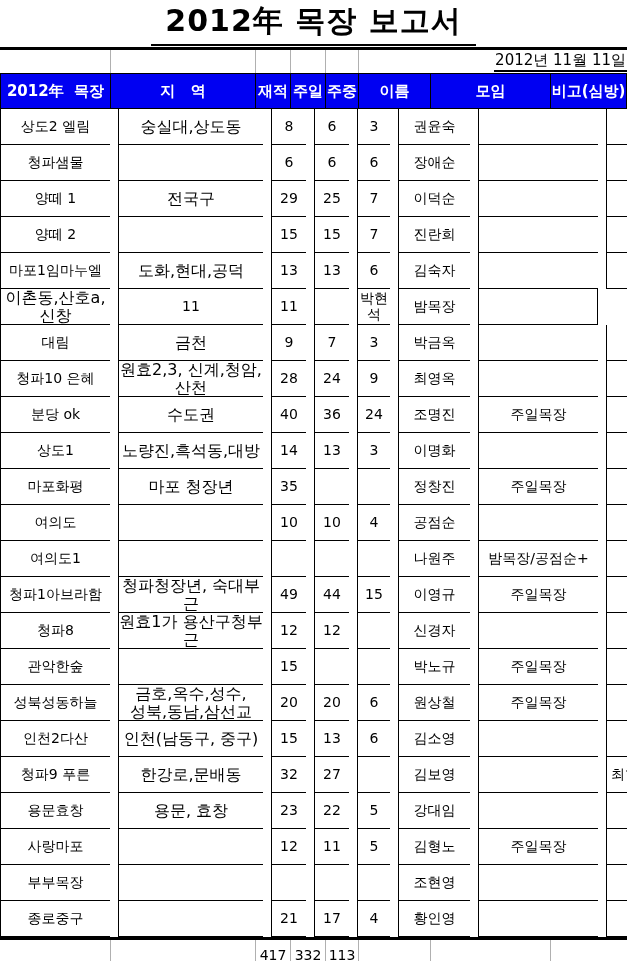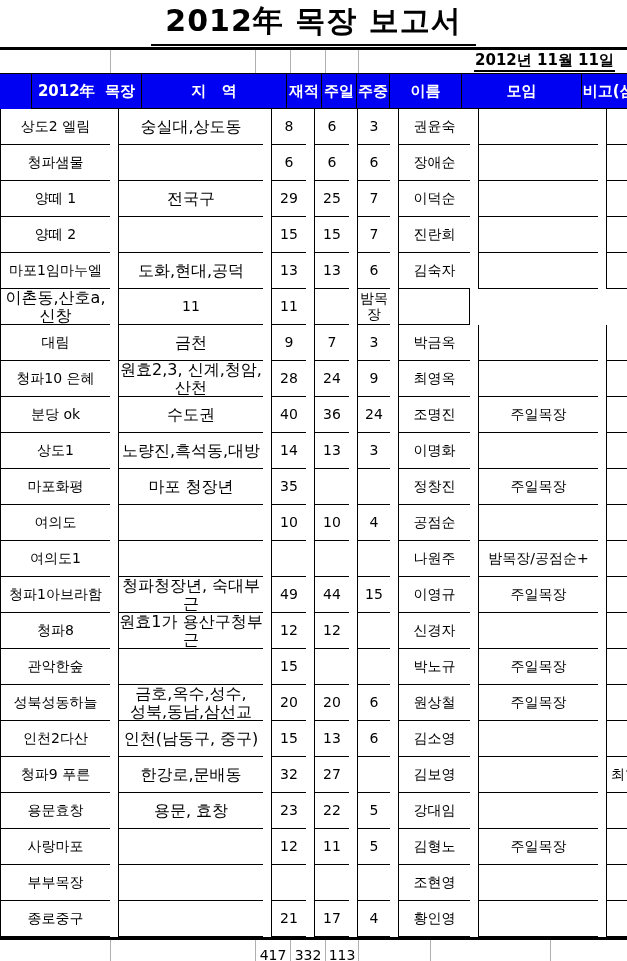--- a/index.html
+++ b/index.html
@@ -27,41 +27,40 @@
     letter-spacing:1px;
   }
   
   .date-row{
     position:relative;
     height:23px;
     display:flex;align-items:center;justify-content:flex-end;
     box-sizing:border-box;
   }
   .date-text{
-    font-size:15px;font-weight:bold;
+    font-size:15px;font-weight:normal;
     border-bottom:2px solid #000;
     padding:0 1px 0 1px;
-    margin-right:12px;
+    margin-right:0;
     white-space:pre;
   }
   .date-row .gridline{
     position:absolute;top:0;bottom:0;width:1px;background:#b0b0b0;
   }
   
   .grid-row{
     display:grid;
     grid-template-columns:110px 145px 35px 35px 33px 72px 120px 77px;
     box-sizing:border-box;
   }
   .header-row{
     height:36px;
     border-top:1px solid #000;
     background:#0000f2;
     color:#fff;
-    padding-left:31px;
   }
   .header-row .cell{
     border-left:1px solid #000;
     border-bottom:1px solid #000;
     display:flex;align-items:center;justify-content:center;
     font-weight:bold;font-size:15px;
     white-space:pre;
     box-sizing:border-box;
   }
   .header-row .cell:last-child{border-right:1px solid #000;}
@@ -174,20 +173,21 @@
     <div class="cell leader">김숙자</div>
     <div class="cell meeting"></div>
     <div class="cell note"></div>
   </div>
 
   <div class="grid-row data-row">
     <div class="cell region">이촌동,산호a,신창</div>
     <div class="cell num">11</div>
     <div class="cell num">11</div>
     <div class="cell num"></div>
+    <div class="cell leader">박현석</div>
     <div class="cell meeting">밤목장</div>
     <div class="cell note"></div>
   </div>
 
   <div class="grid-row data-row">
     <div class="cell name">대림</div>
     <div class="cell region">금천</div>
     <div class="cell num">9</div>
     <div class="cell num">7</div>
     <div class="cell num">3</div>

